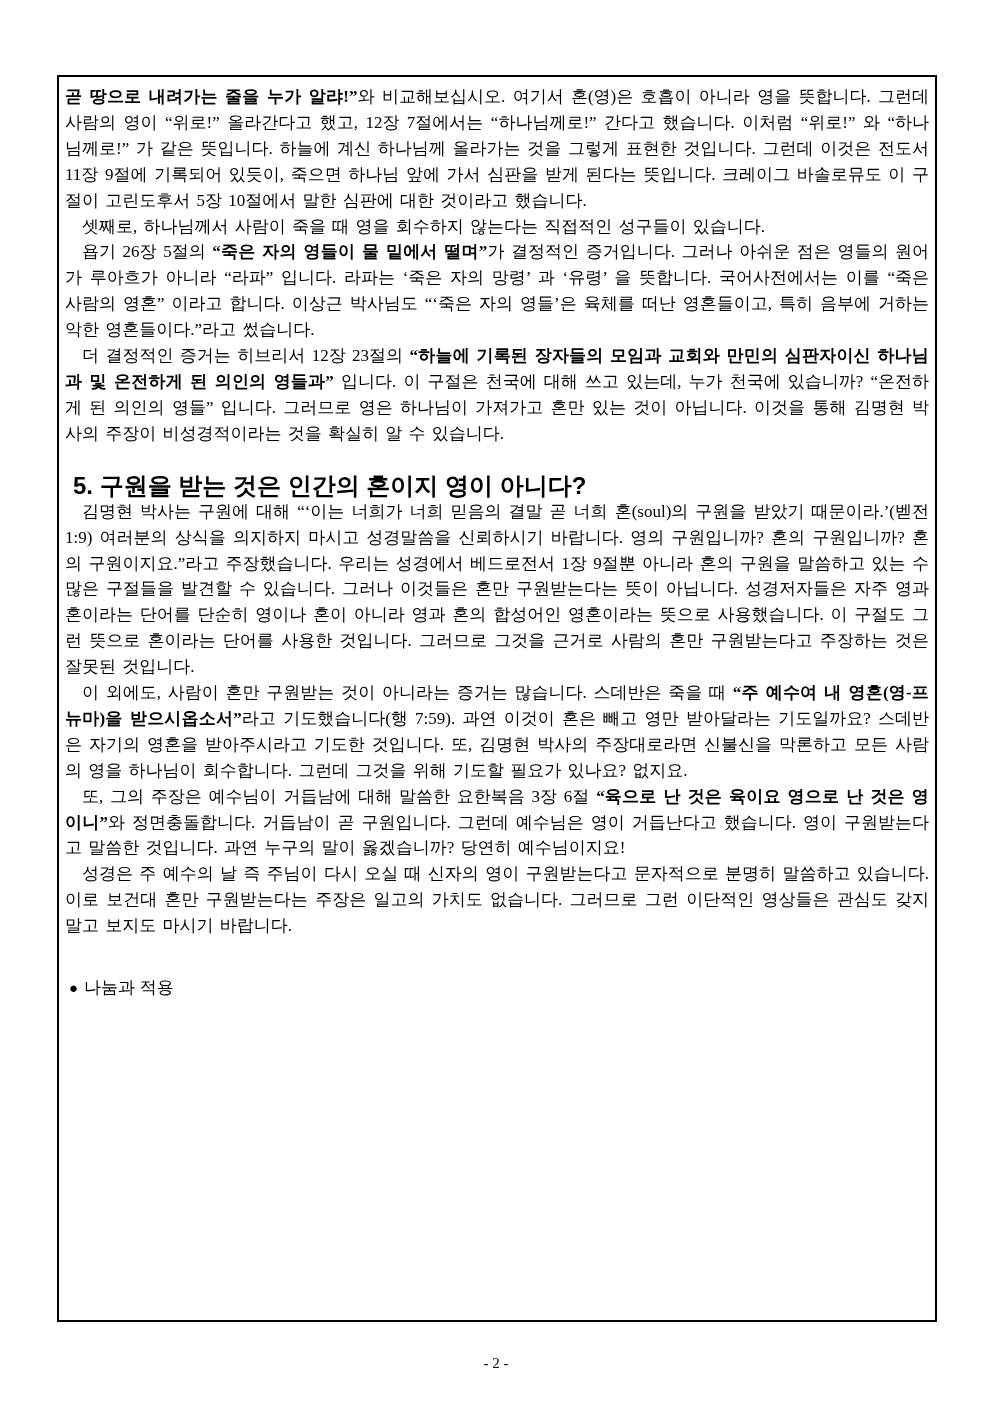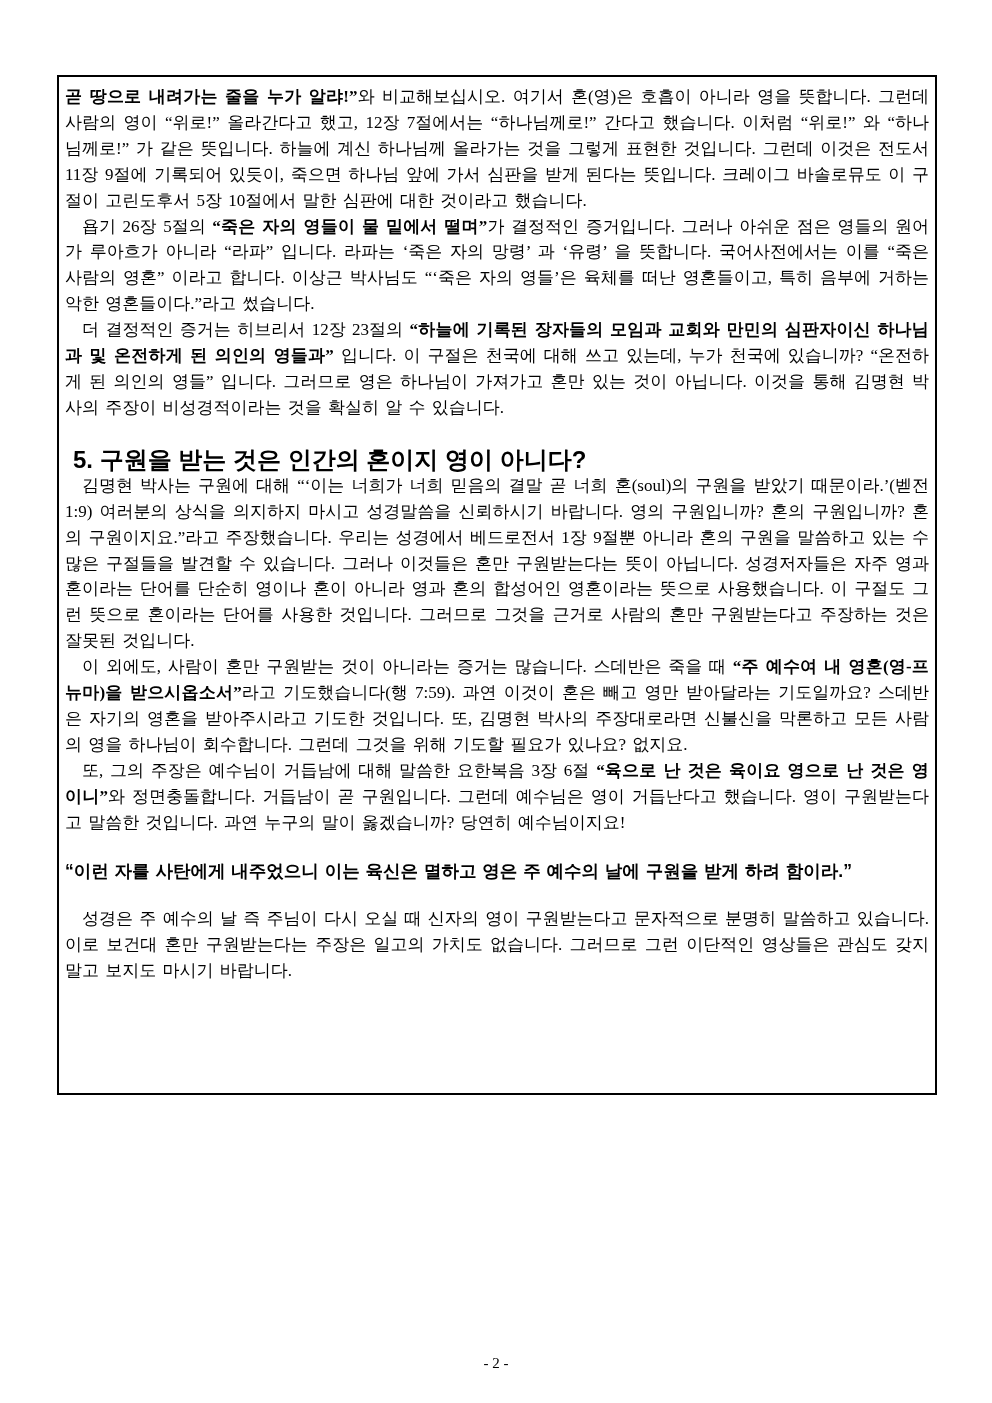--- a/index.html
+++ b/index.html
@@ -16,21 +16,21 @@
     width: 992px;
     height: 1403px;
     background: #ffffff;
     overflow: hidden;
   }
   .content-frame {
     position: absolute;
     left: 57px;
     top: 75px;
     width: 880px;
-    height: 1020px;
+    height: 1247px;
     border: 2px solid #000000;
     box-sizing: border-box;
     padding: 7px 6px 6px 6px;
     overflow: hidden;
   }
   .para {
     margin: 0;
     font-size: 17px;
     line-height: 25.9px;
     text-align: justify;
@@ -85,36 +85,37 @@
 </style>
 </head>
 <body>
 
 <div class="page">
   <div class="content-frame">
 
     <p class="para first"><b>곧 땅으로 내려가는 줄을 누가 알랴!”</b><span>와 비교해보십시오. 여기서 혼(영)은 호흡이 아니라 영을 뜻합니다. 그런데 사람의 영이 “위로!” 올라간다고 했고, 12장 7절에서는 “하나님께로!” 간다고 했습니다. 이처럼 “위로!” 와 “하나님께로!” 가 같은 뜻입니다. 하늘에 계신 하나님께 올라가는 것을 그렇게 표현한 것입니다. 그런데 이것은 전도서 11장 9절에 기록되어 있듯이, 죽으면 하나님 앞에 가서 심판을 받게 된다는 뜻입니다. 크레이그 바솔로뮤도 이 구절이 고린도후서 5장 10절에서 말한 심판에 대한 것이라고 했습니다.</span></p>
 
 
+    <p class="para"><span>셋째로, 하나님께서 사람이 죽을 때 영을 회수하지 않는다는 직접적인 성구들이 있습니다.</span></p>
 
     <p class="para"><span>욥기 26장 5절의 </span><b>“죽은 자의 영들이 물 밑에서 떨며”</b><span>가 결정적인 증거입니다. 그러나 아쉬운 점은 영들의 원어가 루아흐가 아니라 “라파” 입니다. 라파는 ‘죽은 자의 망령’ 과 ‘유령’ 을 뜻합니다. 국어사전에서는 이를 “죽은 사람의 영혼” 이라고 합니다. 이상근 박사님도 “‘죽은 자의 영들’은 육체를 떠난 영혼들이고, 특히 음부에 거하는 악한 영혼들이다.”라고 썼습니다.</span></p>
 
     <p class="para"><span>더 결정적인 증거는 히브리서 12장 23절의 </span><b>“하늘에 기록된 장자들의 모임과 교회와 만민의 심판자이신 하나님과 및 온전하게 된 의인의 영들과”</b><span> 입니다. 이 구절은 천국에 대해 쓰고 있는데, 누가 천국에 있습니까? “온전하게 된 의인의 영들” 입니다. 그러므로 영은 하나님이 가져가고 혼만 있는 것이 아닙니다. 이것을 통해 김명현 박사의 주장이 비성경적이라는 것을 확실히 알 수 있습니다.</span></p>
 
     <h2 class="heading">5. 구원을 받는 것은 인간의 혼이지 영이 아니다?</h2>
 
     <p class="para"><span>김명현 박사는 구원에 대해 “‘이는 너희가 너희 믿음의 결말 곧 너희 혼(soul)의 구원을 받았기 때문이라.’(벧전 1:9) 여러분의 상식을 의지하지 마시고 성경말씀을 신뢰하시기 바랍니다. 영의 구원입니까? 혼의 구원입니까? 혼의 구원이지요.”라고 주장했습니다. 우리는 성경에서 베드로전서 1장 9절뿐 아니라 혼의 구원을 말씀하고 있는 수많은 구절들을 발견할 수 있습니다. 그러나 이것들은 혼만 구원받는다는 뜻이 아닙니다. 성경저자들은 자주 영과 혼이라는 단어를 단순히 영이나 혼이 아니라 영과 혼의 합성어인 영혼이라는 뜻으로 사용했습니다. 이 구절도 그런 뜻으로 혼이라는 단어를 사용한 것입니다. 그러므로 그것을 근거로 사람의 혼만 구원받는다고 주장하는 것은 잘못된 것입니다.</span></p>
 
     <p class="para"><span>이 외에도, 사람이 혼만 구원받는 것이 아니라는 증거는 많습니다. 스데반은 죽을 때 </span><b>“주 예수여 내 영혼(영-프뉴마)을 받으시옵소서”</b><span>라고 기도했습니다(행 7:59). 과연 이것이 혼은 빼고 영만 받아달라는 기도일까요? 스데반은 자기의 영혼을 받아주시라고 기도한 것입니다. 또, 김명현 박사의 주장대로라면 신불신을 막론하고 모든 사람의 영을 하나님이 회수합니다. 그런데 그것을 위해 기도할 필요가 있나요? 없지요.</span></p>
 
     <p class="para"><span>또, 그의 주장은 예수님이 거듭남에 대해 말씀한 요한복음 3장 6절 </span><b>“육으로 난 것은 육이요 영으로 난 것은 영이니”</b><span>와 정면충돌합니다. 거듭남이 곧 구원입니다. 그런데 예수님은 영이 거듭난다고 했습니다. 영이 구원받는다고 말씀한 것입니다. 과연 누구의 말이 옳겠습니까? 당연히 예수님이지요!</span></p>
 
 
-    <p class="quote">“이런 자를 사탄에게 내주었으니 이는 육신은 멸하고 영은 주 예수의 날에 구원을 받게 하려 함이라.”</p>
 
     <p class="para"><span>성경은 주 예수의 날 즉 주님이 다시 오실 때 신자의 영이 구원받는다고 문자적으로 분명히 말씀하고 있습니다. 이로 보건대 혼만 구원받는다는 주장은 일고의 가치도 없습니다. 그러므로 그런 이단적인 영상들은 관심도 갖지 말고 보지도 마시기 바랍니다.</span></p>
 
+    <div class="section-header"><span class="bullet">●</span><span>나눔과 적용</span></div>
 
 
   </div>
 
   <div class="footer">- 2 -</div>
 </div>
 
 </body></html>

